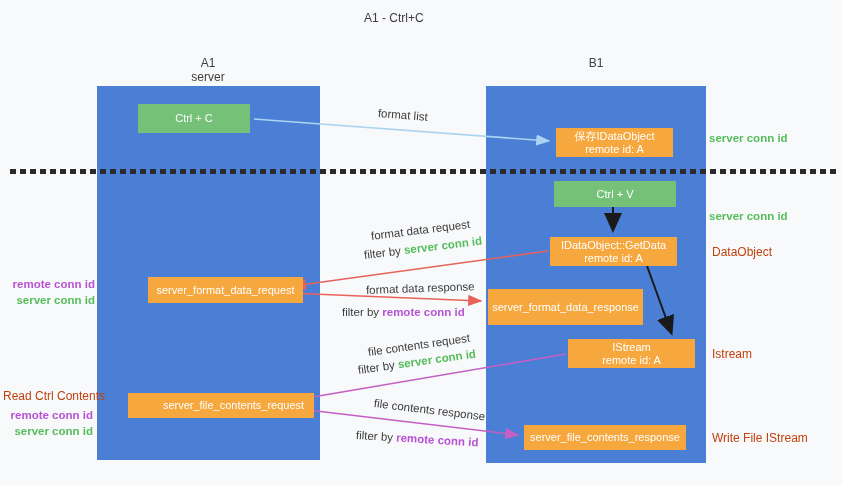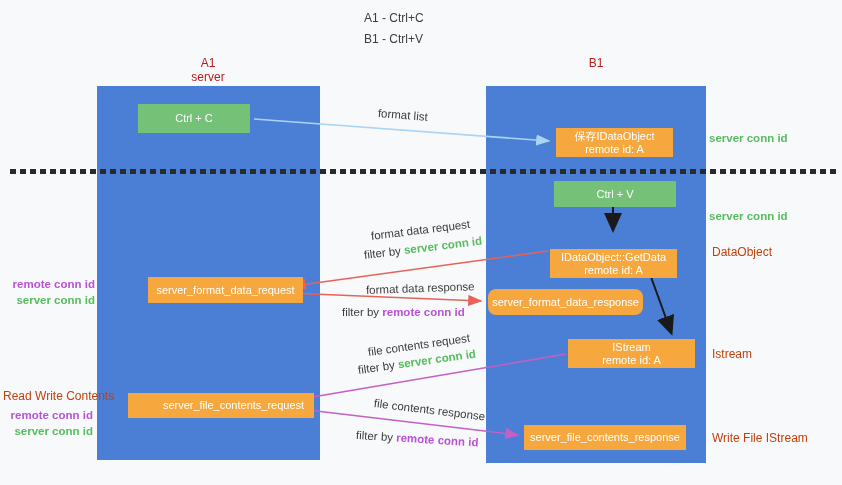--- a/index.html
+++ b/index.html
@@ -1,21 +1,21 @@
 <!DOCTYPE html>
 <html><head>
 <meta charset="utf-8">
 <style>
   html,body{margin:0;padding:0;background:#f8f9fb;}
   .stage{
     position:relative;width:842px;height:485px;background:#f8f9fb;
     font-family:"Liberation Sans",sans-serif;overflow:hidden;
   }
   .title{position:absolute;left:364px;top:8px;font-size:12px;line-height:21px;color:#3d3d3d;}
-  .lane-header{position:absolute;font-size:12px;line-height:14px;color:#b91c1c;text-align:center;width:120px;}
+  .lane-header{position:absolute;font-size:12px;line-height:14px;color:#404040;text-align:center;width:120px;}
   .lane{position:absolute;background:#4a7fd5;}
   .divider{
     position:absolute;left:10px;top:169px;width:826px;height:5px;
     background:repeating-linear-gradient(90deg,#2a2a2a 0 6px,transparent 6px 10px);
   }
   .node{
     position:absolute;display:flex;flex-direction:column;align-items:center;justify-content:center;
     color:#fff;text-align:right;font-size:11px;line-height:13px;
   }
   .node span{white-space:nowrap;}
@@ -35,21 +35,20 @@
   .left-block{position:absolute;left:0;width:95px;text-align:right;font-size:11.5px;line-height:16px;}
   .arrows{position:absolute;left:0;top:0;}
 </style>
 </head>
 <body>
 
 <div class="stage">
 
   <div class="title">
     <div>A1 - Ctrl+C</div>
-    <div>B1 - Ctrl+V</div>
   </div>
 
   <div class="lane-header" style="left:148px;top:56px;">
     <div>A1</div>
     <div>server</div>
   </div>
   <div class="lane-header" style="left:536px;top:56px;">
     <div>B1</div>
   </div>
 
@@ -88,30 +87,30 @@
 
   <div class="node orange small" style="left:556px;top:128px;width:117px;height:29px;">
     <span>保存IDataObject</span>
     <span>remote id: A</span>
   </div>
 
   <div class="node green" style="left:554px;top:181px;width:122px;height:26px;">
     <span>Ctrl + V</span>
   </div>
 
-  <div class="node orange small" style="left:550px;top:237px;width:127px;height:29px;margin-top:12px;">
+  <div class="node orange small" style="left:550px;top:237px;width:127px;height:29px;">
     <span>IDataObject::GetData</span>
     <span>remote id: A</span>
   </div>
 
   <div class="node orange small" style="left:148px;top:277px;width:155px;height:26px;">
     <span>server_format_data_request</span>
   </div>
 
-  <div class="node orange small" style="left:488px;top:289px;width:155px;height:26px;border-radius:8px;">
+  <div class="node orange small" style="left:488px;top:289px;width:155px;height:36px;">
     <span>server_format_data_response</span>
   </div>
 
   <div class="node orange small" style="left:568px;top:339px;width:127px;height:29px;">
     <span>IStream</span>
     <span>remote id: A</span>
   </div>
 
   <div class="node orange small" style="left:128px;top:393px;width:161px;height:25px;padding-left:25px;">
     <span>server_file_contents_request</span>
@@ -146,19 +145,19 @@
   <div class="lbl green-txt" style="left:709px;top:132px;">server conn id</div>
   <div class="lbl green-txt" style="left:709px;top:210px;">server conn id</div>
   <div class="lbl dark" style="left:712px;top:245px;">DataObject</div>
   <div class="lbl dark" style="left:712px;top:347px;">Istream</div>
   <div class="lbl dark" style="left:712px;top:431px;">Write File IStream</div>
 
   <div class="left-block" style="top:276px;">
     <div class="purple-txt">remote conn id</div>
     <div class="green-txt">server conn id</div>
   </div>
-  <div class="lbl dark" style="left:3px;top:389px;">Read Write Contents</div>
+  <div class="lbl dark" style="left:3px;top:389px;">Read Ctrl Contents</div>
   <div class="left-block" style="top:407px;left:-2px;">
     <div class="purple-txt">remote conn id</div>
     <div class="green-txt">server conn id</div>
   </div>
 
 </div>
 
 </body></html>

